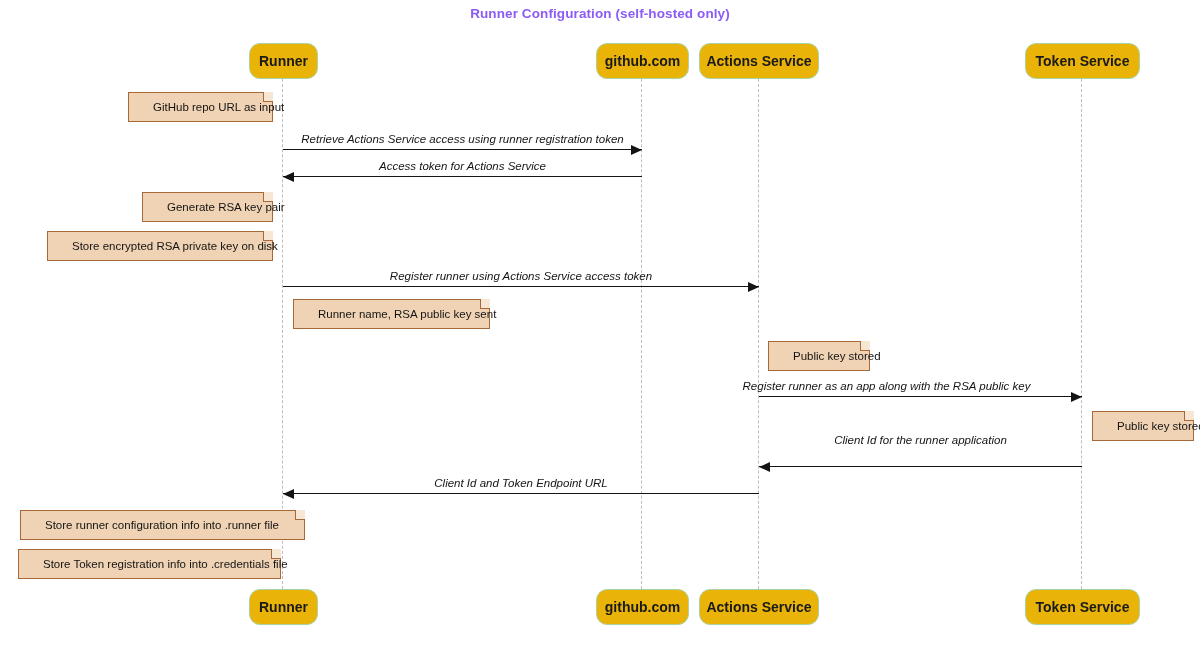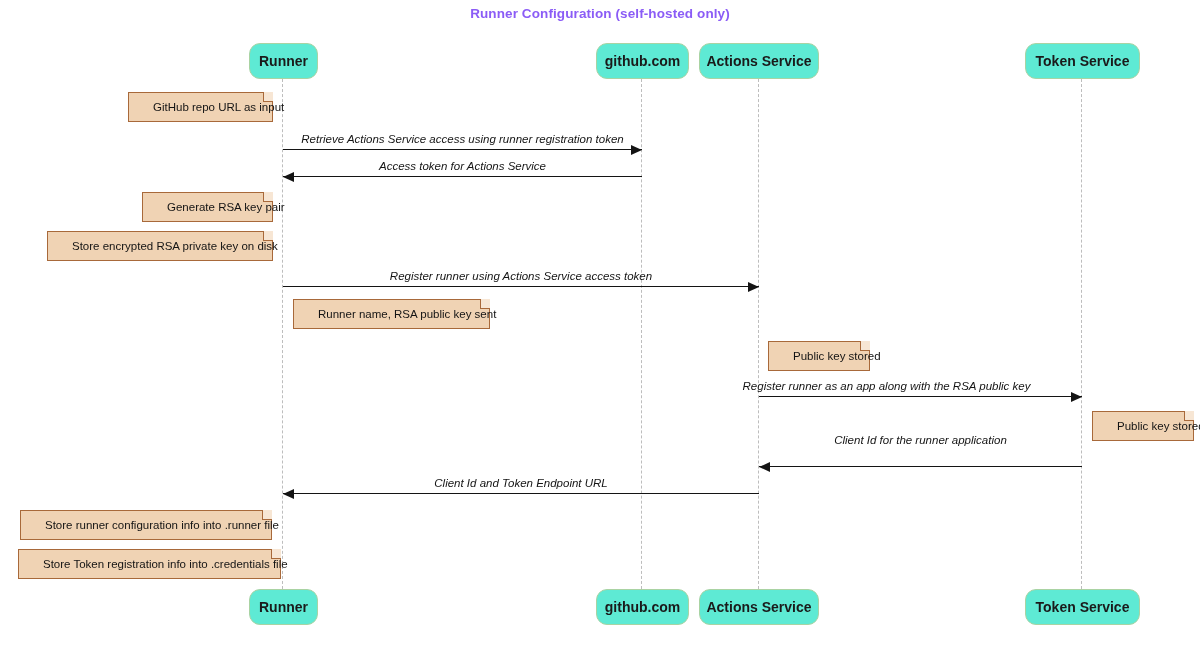--- a/index.html
+++ b/index.html
@@ -30,21 +30,21 @@
     letter-spacing: 0.1px;
   }
   .lifeline {
     position: absolute;
     width: 0;
     border-left: 1.5px dashed #bdbdbd;
   }
   .participant {
     position: absolute;
     box-sizing: border-box;
-    background: #5eead4;
+    background: #eab308;
     border: 1px solid #a9d3a3;
     border-radius: 11px;
     display: flex;
     align-items: center;
     justify-content: center;
     font-size: 14px;
     font-weight: bold;
     color: #1a1a1a;
     height: 36px;
     white-space: nowrap;
@@ -161,21 +161,21 @@
         <span class="fold"></span>
       </div>
       <div class="note" style="left: 768px; top: 341px; width: 102px;">
         <span>Public key stored</span>
         <span class="fold"></span>
       </div>
       <div class="note" style="left: 1092px; top: 411px; width: 102px;">
         <span>Public key stored</span>
         <span class="fold"></span>
       </div>
-      <div class="note" style="left: 20px; top: 510px; width: 252px;">
+      <div class="note" style="left: 20px; top: 510px; width: 285px;">
         <span>Store runner configuration info into .runner file</span>
         <span class="fold"></span>
       </div>
       <div class="note" style="left: 18px; top: 549px; width: 263px;">
         <span>Store Token registration info into .credentials file</span>
         <span class="fold"></span>
       </div>
     </div>
 
 </div>

